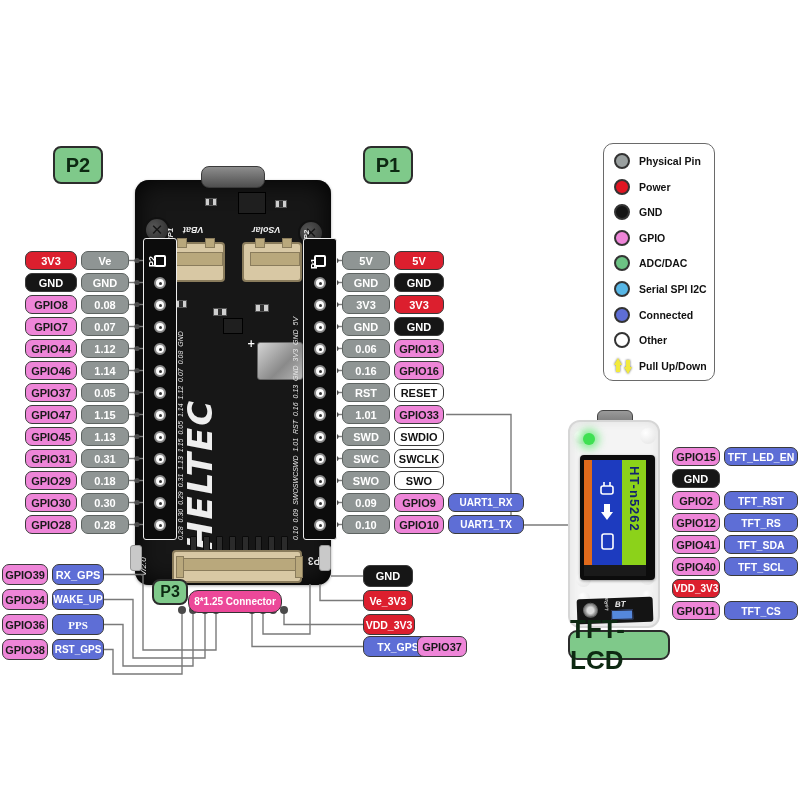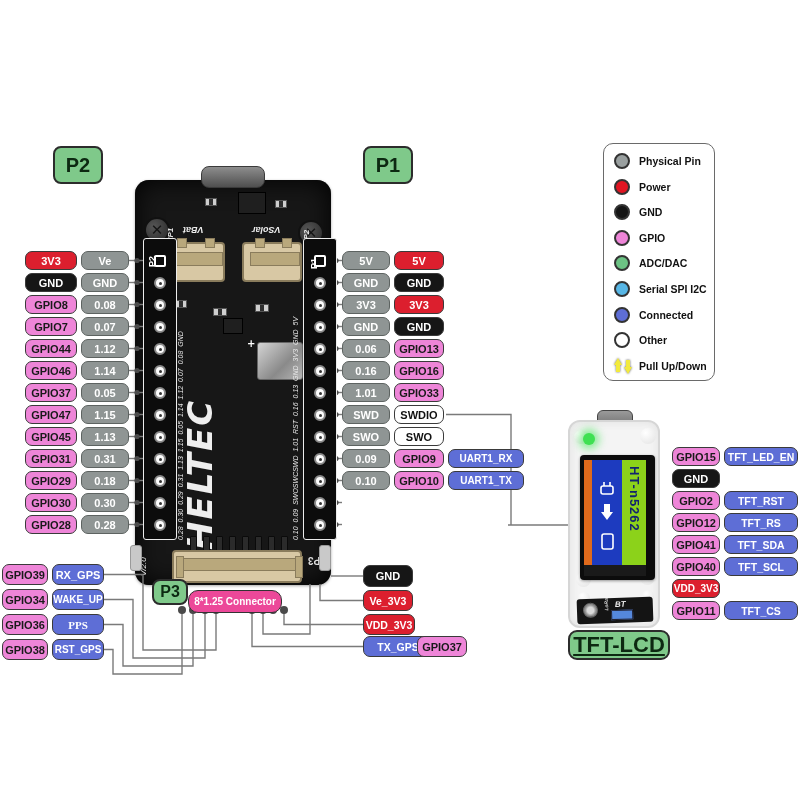--- a/index.html
+++ b/index.html
@@ -372,27 +372,37 @@
         <span class="pb w48 c-phys">0.06</span>
         <span class="pb w50 c-gpio">GPIO13</span>
         <span class="pb w60 c-conn"></span>
       </div>
     <div class="prow">
         <span class="pb w48 c-phys">0.16</span>
         <span class="pb w50 c-gpio">GPIO16</span>
         <span class="pb w60 c-conn"></span>
       </div>
     <div class="prow">
+        <span class="pb w48 c-phys">RST</span>
+        <span class="pb w50 c-other">RESET</span>
+        <span class="pb w60 c-conn"></span>
+      </div>
+    <div class="prow">
         <span class="pb w48 c-phys">1.01</span>
         <span class="pb w50 c-gpio">GPIO33</span>
         <span class="pb w60 c-conn"></span>
       </div>
     <div class="prow">
         <span class="pb w48 c-phys">SWD</span>
         <span class="pb w50 c-other">SWDIO</span>
+        <span class="pb w60 c-conn"></span>
+      </div>
+    <div class="prow">
+        <span class="pb w48 c-phys">SWC</span>
+        <span class="pb w50 c-other">SWCLK</span>
         <span class="pb w60 c-conn"></span>
       </div>
     <div class="prow">
         <span class="pb w48 c-phys">SWO</span>
         <span class="pb w50 c-other">SWO</span>
         <span class="pb w60 c-conn"></span>
       </div>
     <div class="prow">
         <span class="pb w48 c-phys">0.09</span>
         <span class="pb w50 c-gpio">GPIO9</span>
@@ -507,21 +517,21 @@
       <div class="vtext" style="margin:6px auto 0 auto;">HT-n5262</div>
     </div>
     <div style="position:absolute;left:4px;top:110px;width:62px;height:11px;background:#1a1a1a;"></div>
   </div>
   <div class="abs tftbot">
     <div class="ant"></div>
     <div style="position:absolute;left:23px;top:3px;color:#cfcfcf;font:italic bold 5px 'Liberation Sans',sans-serif;transform:rotate(-90deg);">LoRa</div>
     <div style="position:absolute;left:38px;top:2px;color:#eee;font:italic bold 8px 'Liberation Sans',sans-serif;">BT</div>
     <div style="position:absolute;left:34px;top:12px;width:20px;height:8px;background:#5588dd;border:1px solid #223;"></div>
   </div>
-  <div class="abs badge" style="left:568px;top:630px;width:102px;height:30px;font-size:22px;border-radius:9px;text-decoration:underline;">TFT-LCD</div>
+  <div class="abs badge" style="left:568px;top:630px;width:102px;height:30px;font-size:26px;border-radius:9px;">TFT-LCD</div>
 
   <div class="abs" style="left:672px;top:447px;">
     <div class="prow">
         <span class="pb w48 c-gpio">GPIO15</span>
         <span class="pb w74 c-conn">TFT_LED_EN</span>
       </div>
     <div class="prow">
         <span class="pb w48 c-gnd">GND</span>
         <span class="pb w74 c-conn"></span>
       </div>

